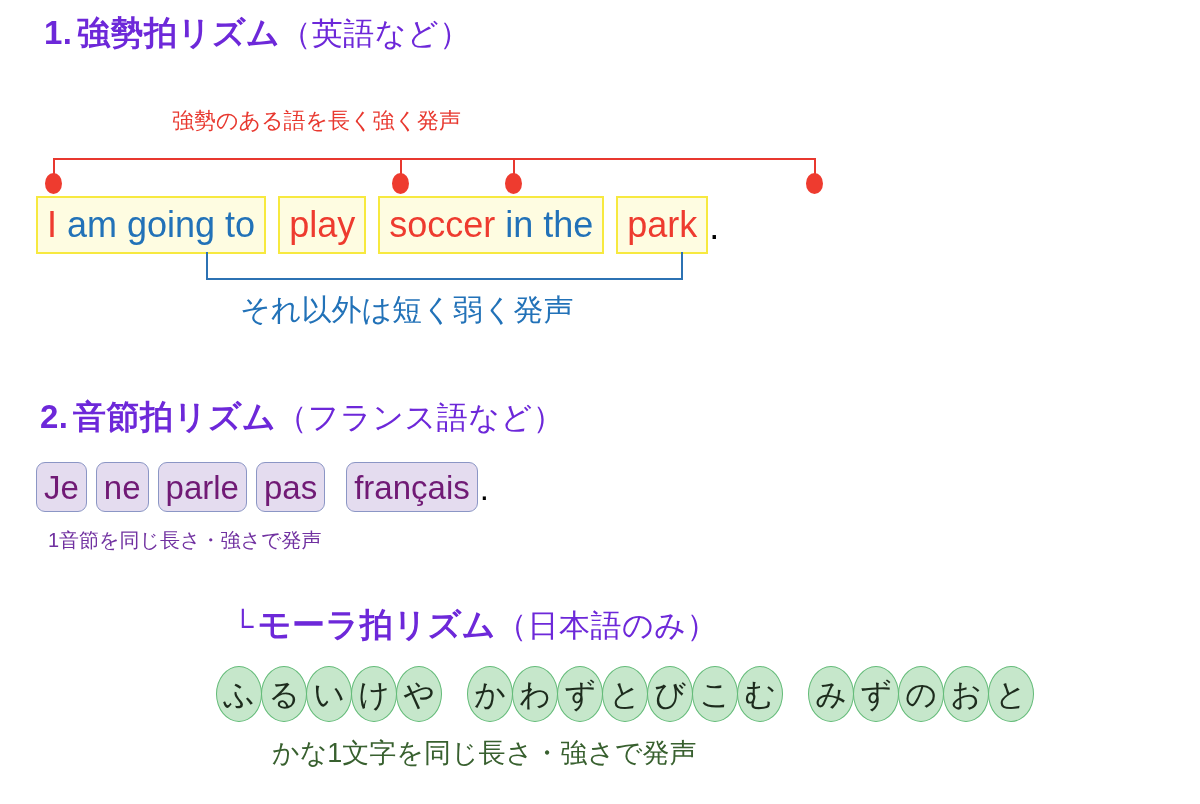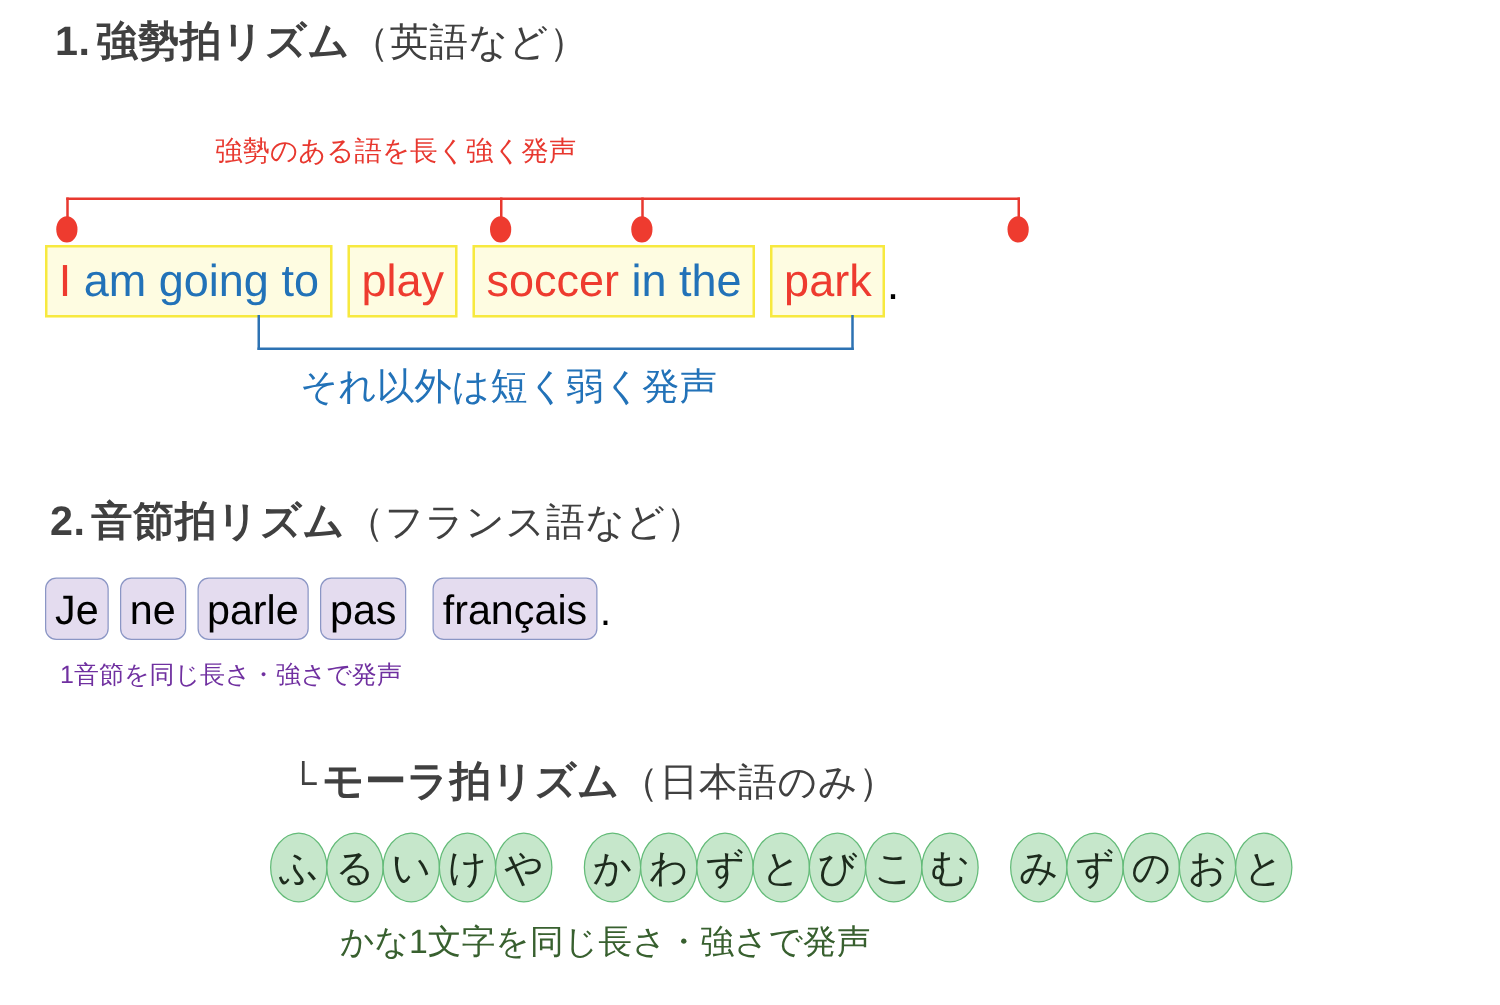--- a/index.html
+++ b/index.html
@@ -12,21 +12,21 @@
     height: 804px;
     position: relative;
     font-family: "Liberation Sans", "DejaVu Sans", sans-serif;
     overflow: hidden;
   }
 
   
   .heading {
     position: absolute;
     white-space: nowrap;
-    color: #404040;
+    color: #6d28d9;
     line-height: 1;
     text-align: right;
   }
   .heading .num {
     font-weight: bold;
     font-size: 33px;
     letter-spacing: 0.5px;
   }
   .heading .bold-title {
     font-weight: bold;
@@ -133,21 +133,21 @@
     align-items: center;
     justify-content: center;
     padding: 0 7px;
     height: 50px;
     box-sizing: border-box;
     margin-right: 9px;
   }
   .fr-box span {
     font-size: 33px;
     line-height: 1;
-    color: #000000;
+    color: #701a75;
     white-space: nowrap;
   }
   .fr-period {
     font-size: 33px;
     color: #000000;
     display: flex;
     align-items: flex-end;
     padding-bottom: 4px;
   }
   #purple-note {

